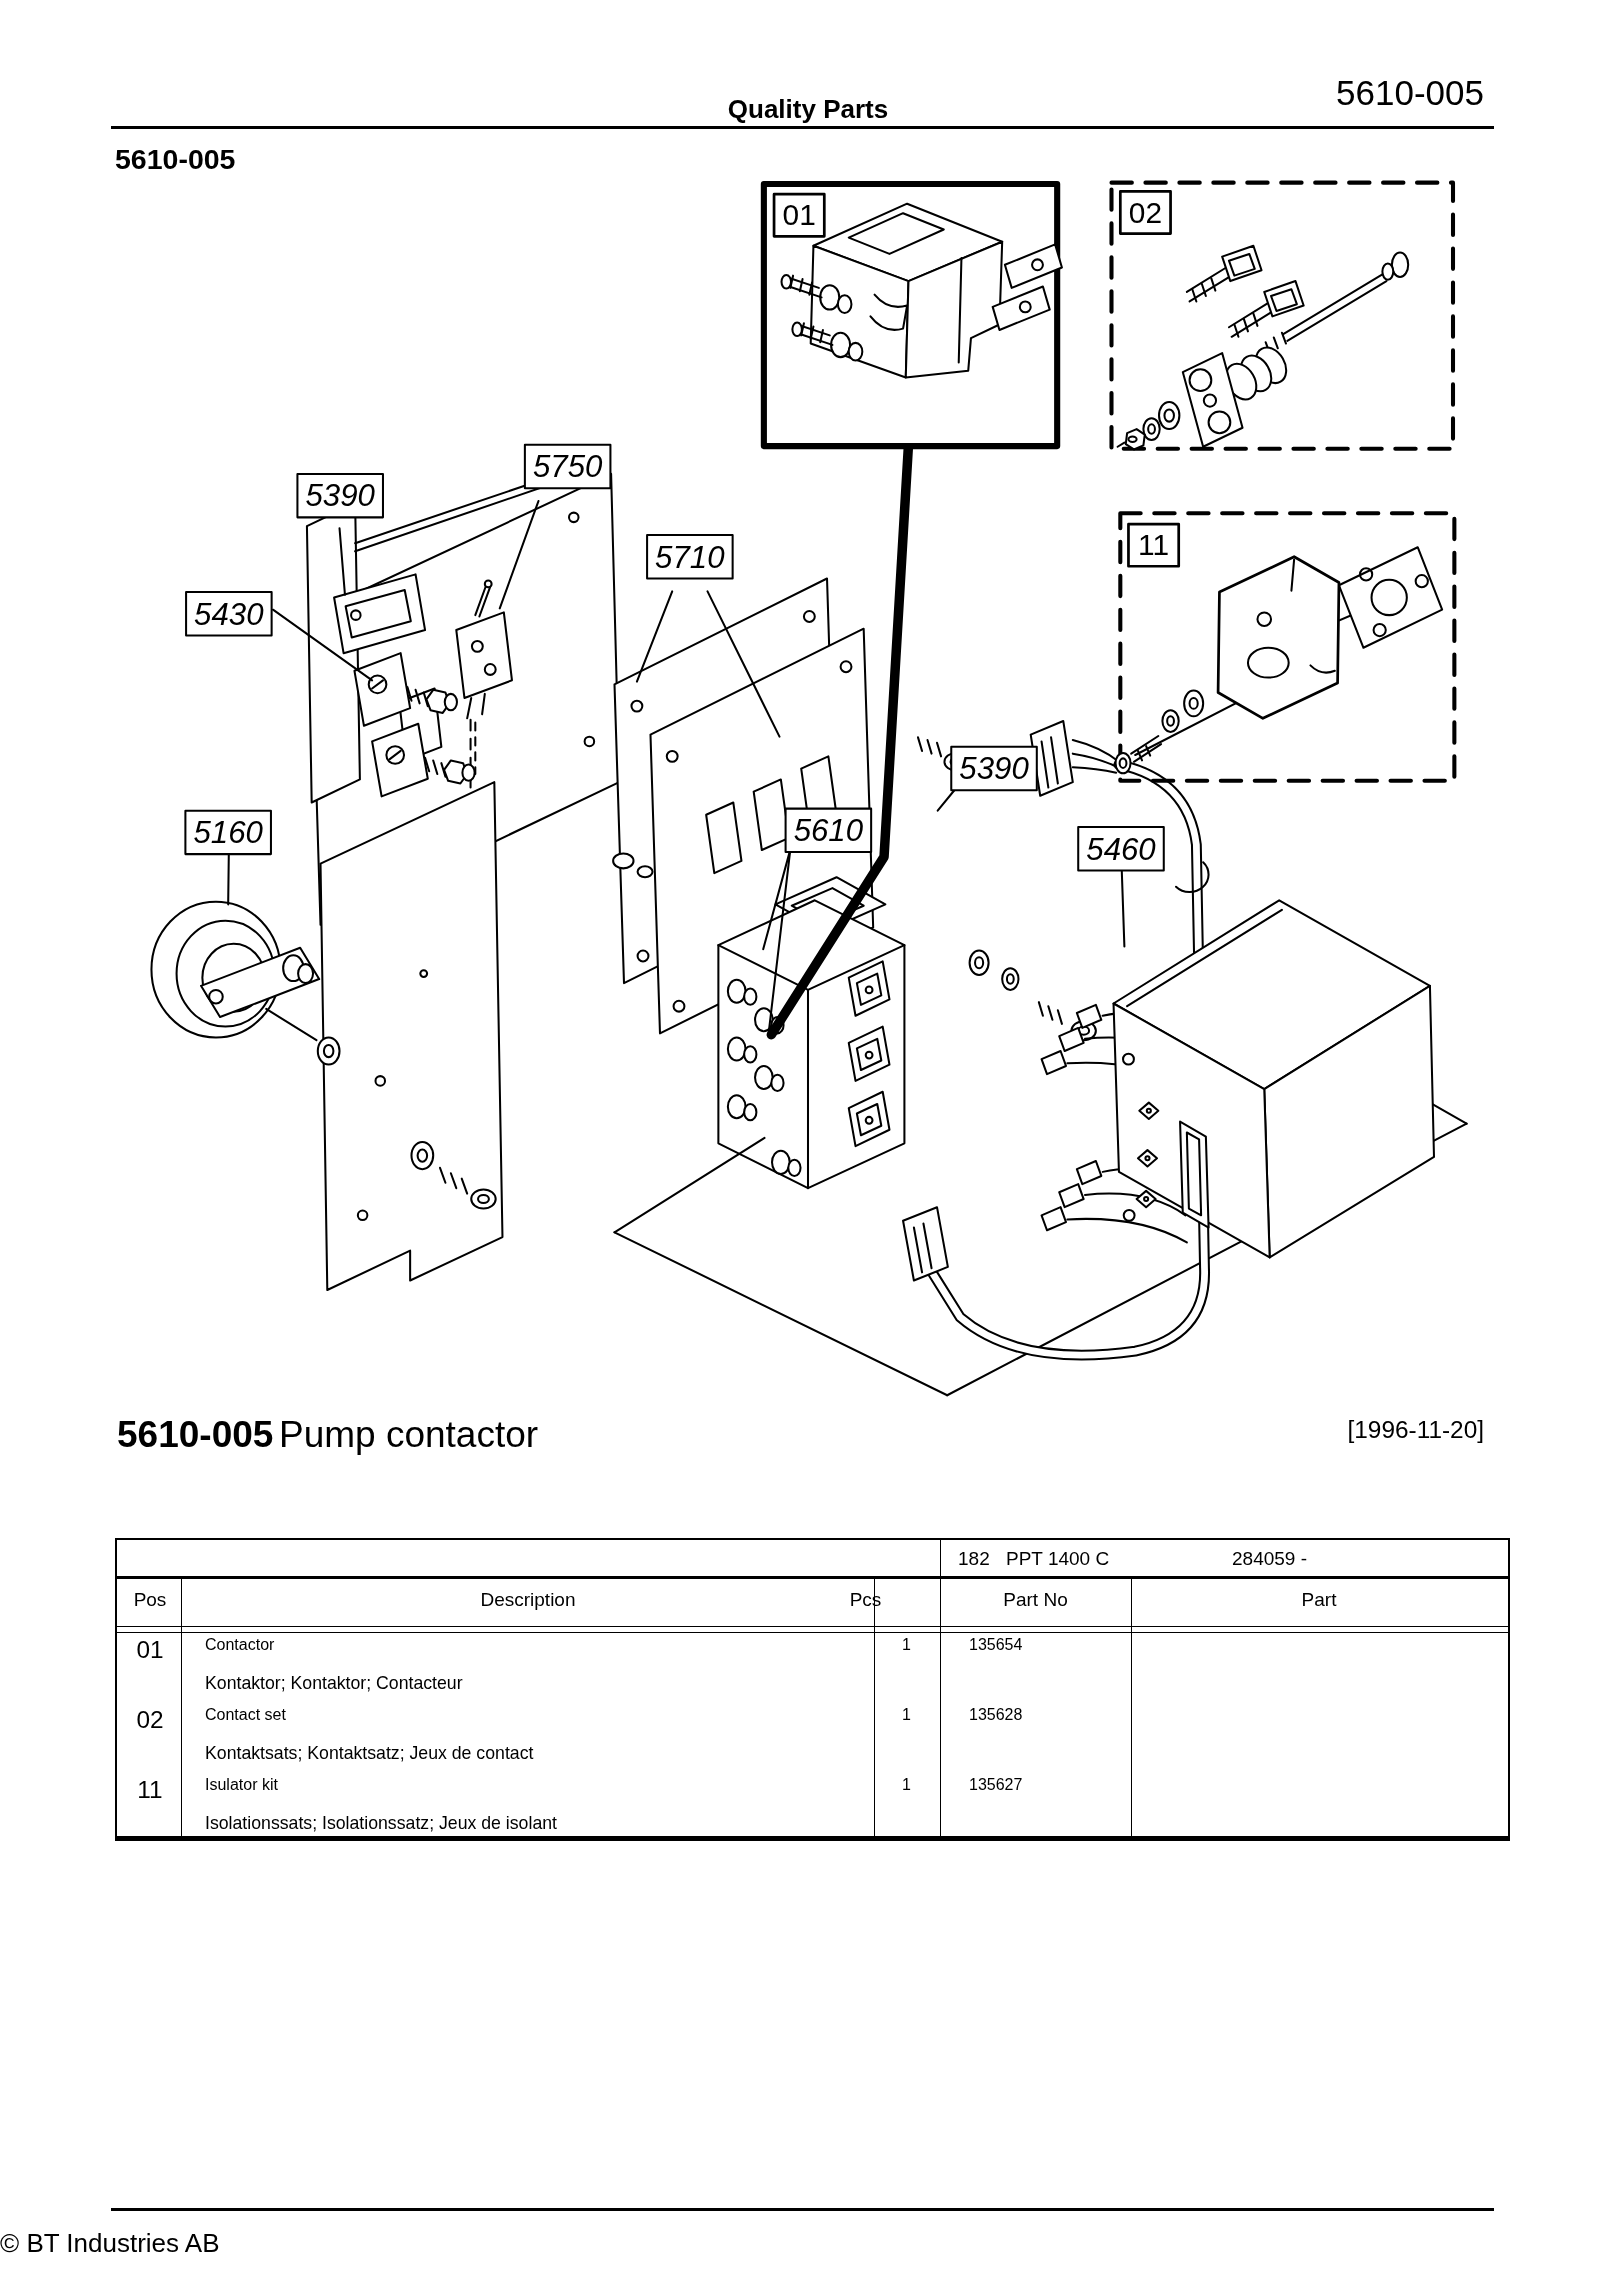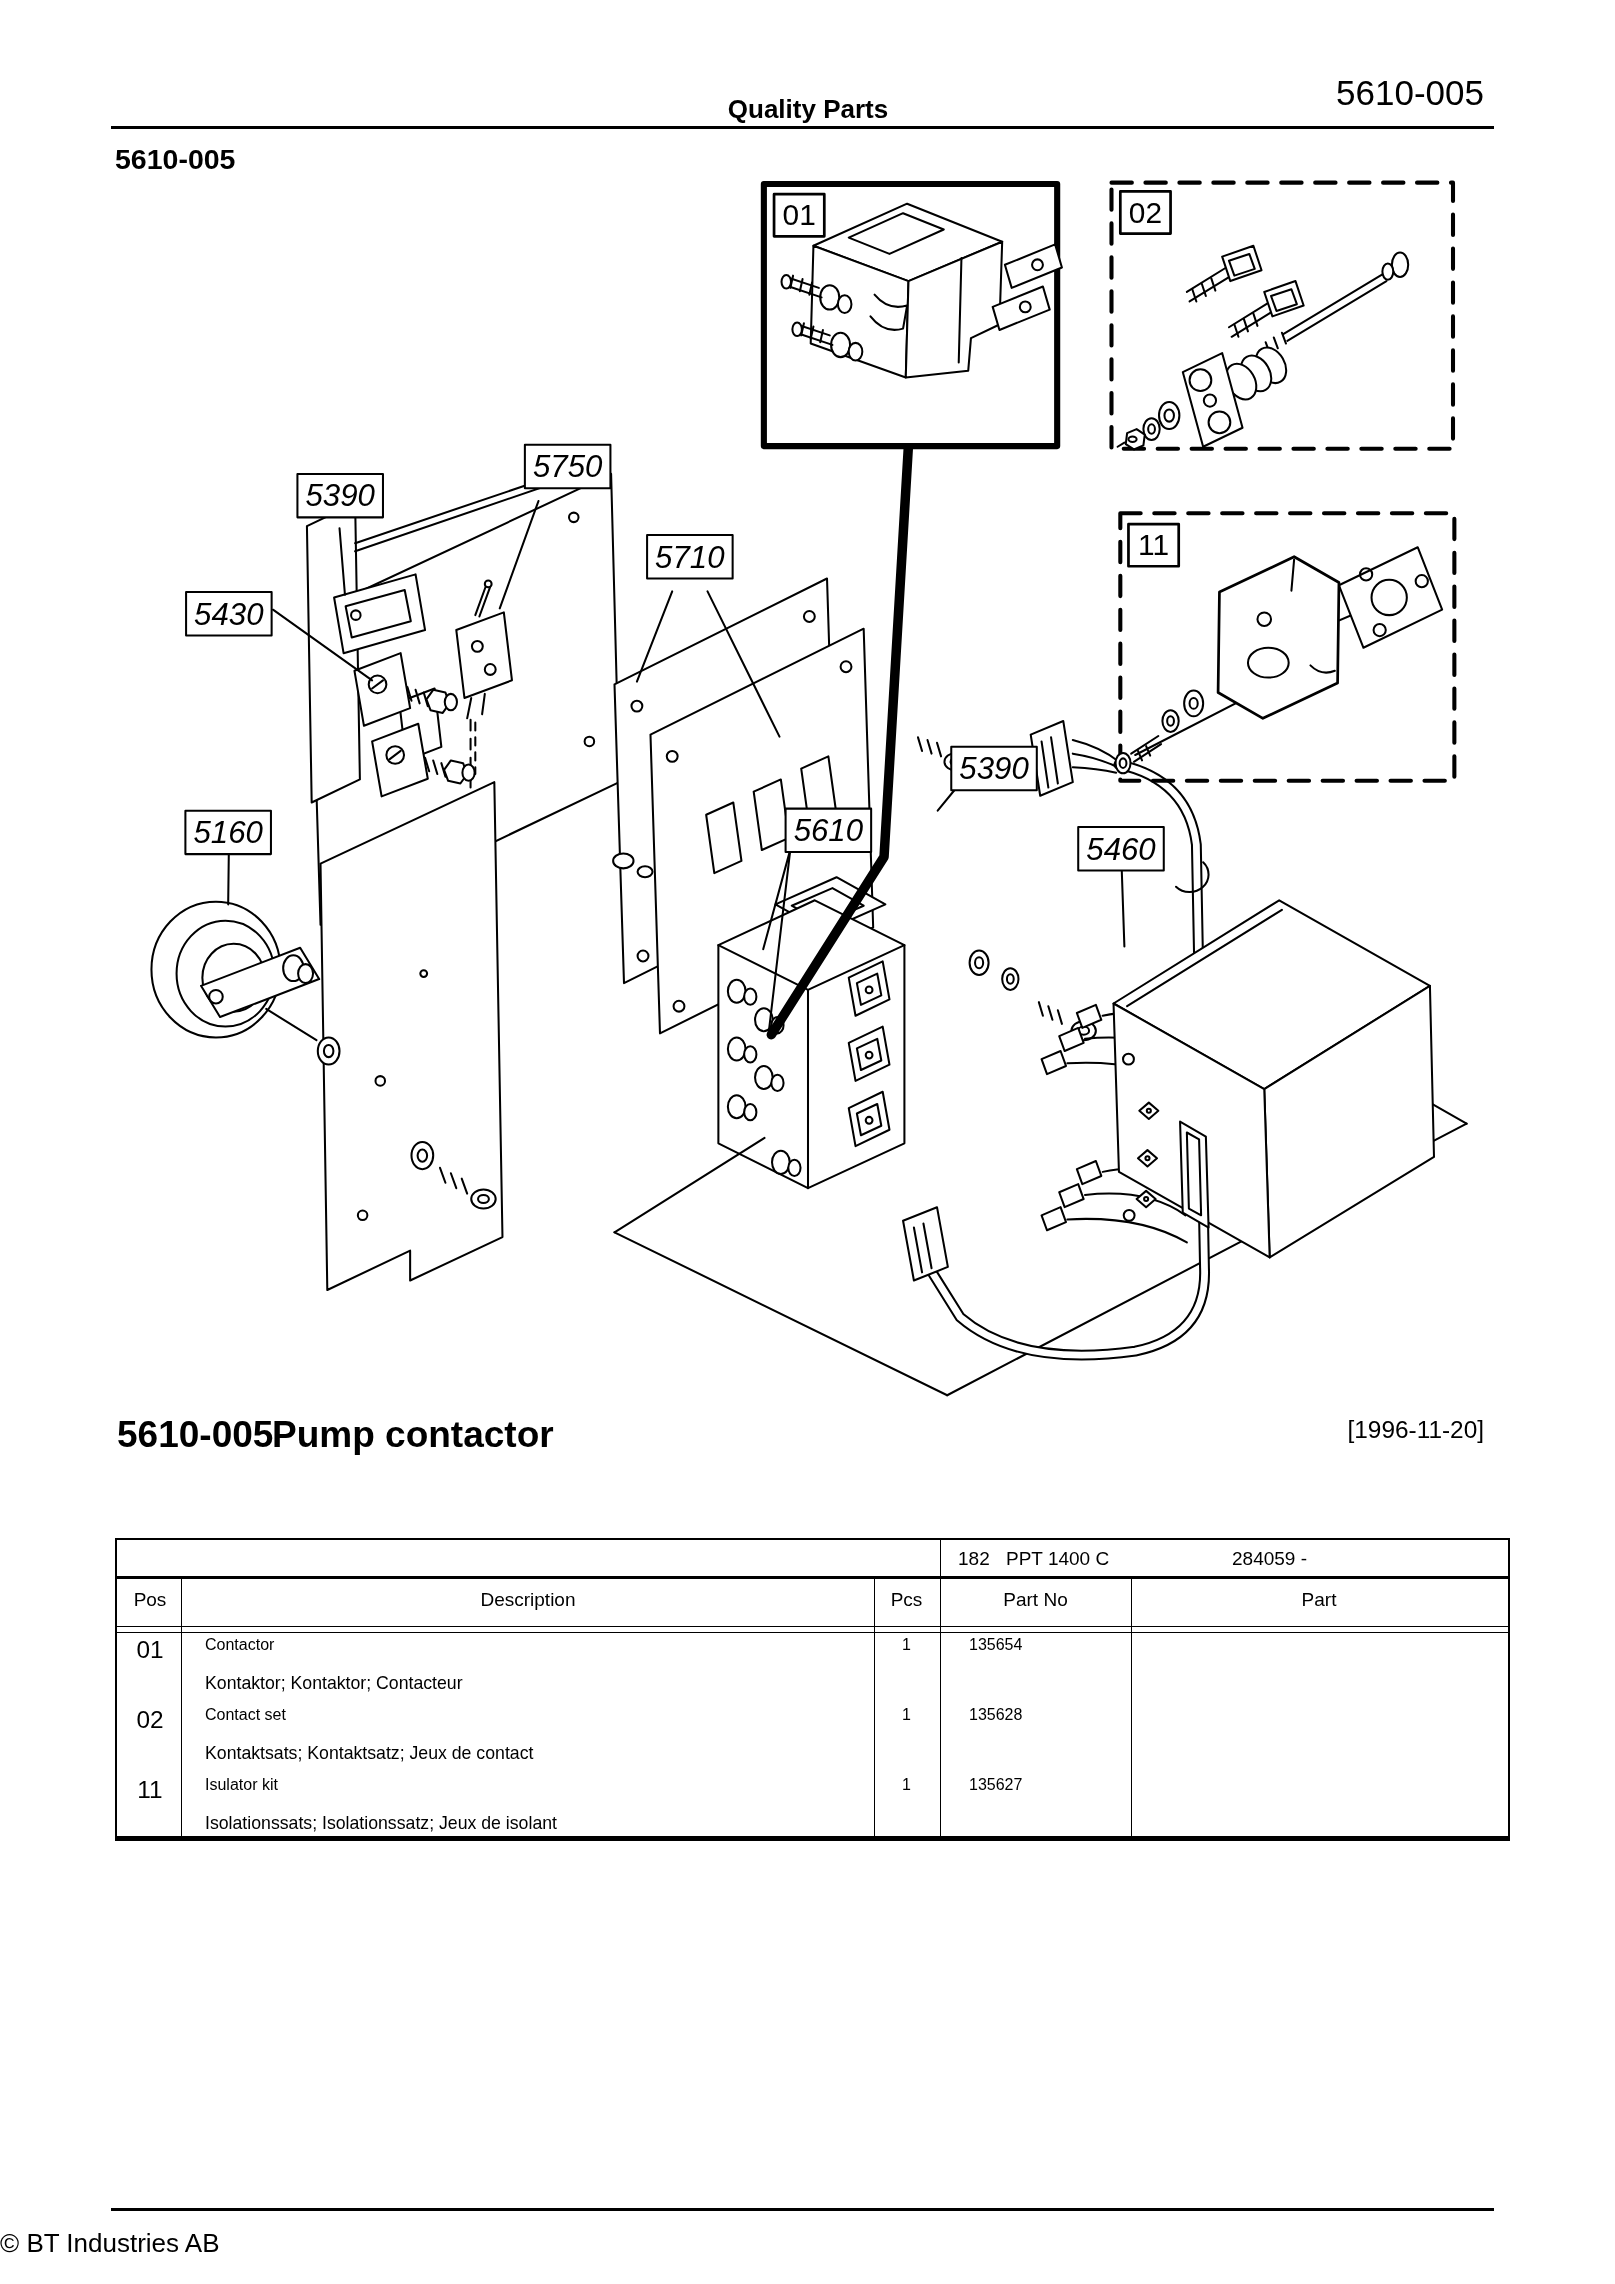--- a/index.html
+++ b/index.html
@@ -4,21 +4,21 @@
 <style>
   html,body{margin:0;padding:0;background:#888;}
   .page{position:relative;width:1616px;height:2284px;background:#fff;color:#000;
         font-family:"Liberation Sans",sans-serif;overflow:hidden;}
   .abs{position:absolute;}
   .rule{position:absolute;background:#000;}
   .h-center{left:0;top:94px;width:1616px;text-align:center;font-size:26px;font-weight:bold;}
   .h-right{top:73px;right:132px;font-size:35px;}
   .h-code{left:115px;top:143px;font-size:28.5px;font-weight:bold;}
   .sec-code{left:117px;top:1414px;font-size:37px;font-weight:bold;}
-  .sec-title{left:272px;top:1414px;font-size:37px;font-weight:bold;}
+  .sec-title{left:279px;top:1414px;font-size:37px;font-weight:normal;}
   .sec-date{right:132px;top:1416px;font-size:24.4px;font-weight:normal;}
   .sec-sub{left:286px;top:1479px;font-size:30px;}
   .f-text{left:0;top:2228px;width:1616px;text-align:left;font-size:26px;}
   
   .tbl{position:absolute;left:115px;top:1538px;width:1391px;height:299px;border:2px solid #000;}
   .tbl .v{position:absolute;width:1.4px;background:#000;}
   .tbl .hline{position:absolute;left:0;right:0;background:#000;}
   .cell{position:absolute;font-size:19px;white-space:nowrap;}
   .hcell{position:absolute;font-size:19px;text-align:center;}
   .main{position:absolute;font-size:16px;white-space:nowrap;}
@@ -389,21 +389,21 @@
   <div class="tbl">
 
     <div class="v" style="left:823px;top:0;height:36px;"></div>
     <span class="cell" style="left:841px;top:8.1px;">182</span>
     <span class="cell" style="left:889px;top:8.1px;">PPT 1400 C</span>
     <span class="cell" style="left:1115px;top:8.1px;">284059 -</span>
     <div class="hline" style="top:36px;height:3.4px;"></div>
 
     <div class="hcell" style="left:2px;top:49px;width:62px;">Pos</div>
     <div class="hcell" style="left:65px;top:49px;width:692px;">Description</div>
-    <div class="hcell" style="left:758px;top:49px;width:63px;">Pcs</div>
+    <div class="hcell" style="left:717px;top:49px;width:63px;">Pcs</div>
     <div class="hcell" style="left:824px;top:49px;width:189px;">Part No</div>
     <div class="hcell" style="left:1015px;top:49px;width:374px;">Part</div>
     <div class="hline" style="top:86px;height:1.4px;"></div>
     <div class="hline" style="top:92px;height:1.4px;"></div>
 
     <div class="v" style="left:64px;top:39px;height:258px;"></div>
     <div class="v" style="left:757px;top:39px;height:258px;"></div>
     <div class="v" style="left:823px;top:39px;height:258px;"></div>
     <div class="v" style="left:1014px;top:39px;height:258px;"></div>
 

